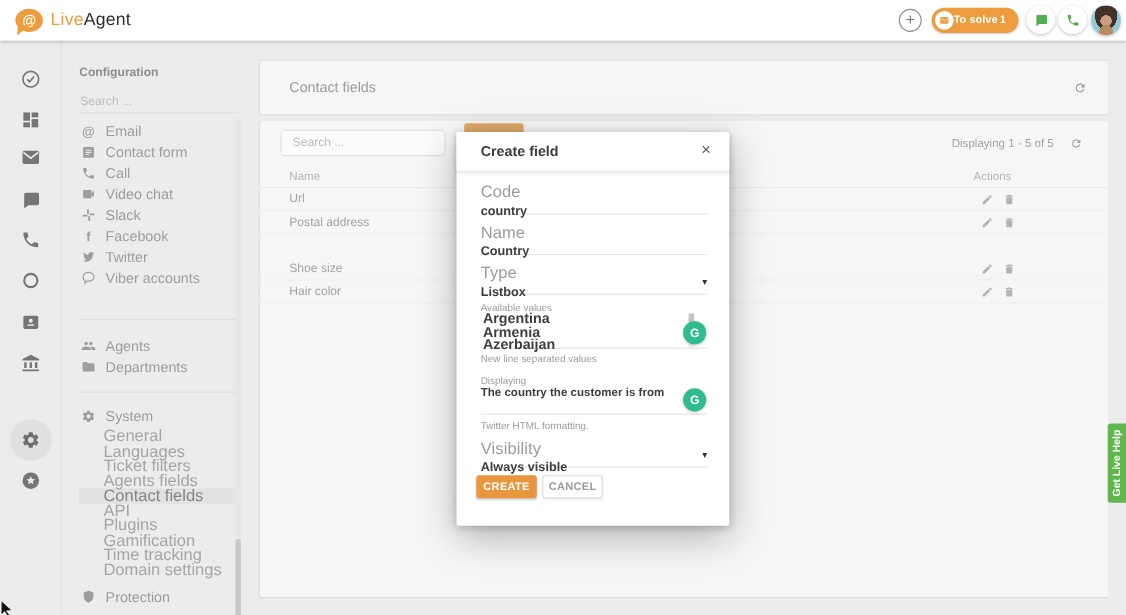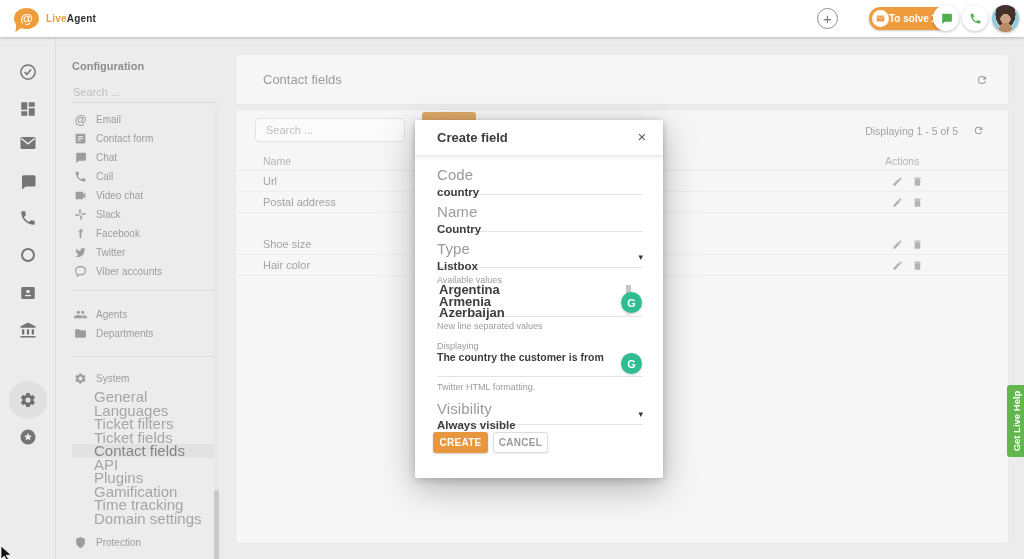--- a/index.html
+++ b/index.html
@@ -13,25 +13,25 @@
 .icon svg{display:block;width:100%;height:100%;fill:currentColor}
 
 .header{position:absolute;left:0;top:0;width:1024px;height:37px;background:#fff;
   box-shadow:0 1px 3px rgba(0,0,0,.22);z-index:30}
 .logo{position:absolute;left:14px;top:6px;display:flex;align-items:center;gap:7px;height:25px}
 .logo-bubble{position:relative;width:25px;height:21px;background:var(--brand-orange);
   border-radius:50% 50% 50% 50%;color:#fff;font-weight:bold;font-size:13px;
   display:flex;align-items:center;justify-content:center}
 .logo-bubble::after{content:"";position:absolute;left:2px;bottom:-4px;border:5px solid transparent;
   border-top-color:var(--brand-orange);border-left-color:var(--brand-orange);transform:rotate(8deg)}
-.logo-text{font-size:10px;font-weight:bold;letter-spacing:.2px}
+.logo-text{font-size:16px;font-weight:normal;letter-spacing:.2px}
 .logo-text .live{color:var(--brand-orange)}.logo-text .agent{color:#2e2e2e}
 .hplus{position:absolute;left:817px;top:8px;width:21px;height:21px;border:1px solid #909090;
   border-radius:50%;color:#767676;font-size:15px;line-height:19px;text-align:center;background:#fff}
-.tosolve{position:absolute;left:869px;top:7px;height:23px;min-width:79px;background:var(--brand-orange);
+.tosolve{position:absolute;left:847px;top:7px;height:23px;min-width:79px;background:var(--brand-orange);
   border-radius:12px;display:flex;align-items:center;padding:0 10px 0 3px;gap:0;
   box-shadow:0 1px 2px rgba(0,0,0,.2)}
 .tosolve .env{width:17px;height:17px;background:#fff;border-radius:50%;display:flex;
   align-items:center;justify-content:center;color:var(--brand-orange)}
 .tosolve .env .icon{width:9px;height:9px}
 .tosolve .lbl{color:#fff;font-size:10px;font-weight:bold}
 .tosolve .cnt{color:#fff;font-size:10px;font-weight:bold;margin-left:2px}
 .hcirc{position:absolute;top:5px;width:26px;height:26px;background:#fff;border-radius:50%;
   box-shadow:0 1px 3px rgba(0,0,0,.25);display:flex;align-items:center;justify-content:center;
   color:var(--icon-green)}
@@ -50,21 +50,21 @@
 
 .nav{position:absolute;left:56px;top:37px;width:166px;bottom:0}
 .nav-title{position:absolute;left:16px;top:23px;font-size:11px;font-weight:bold;color:#8e8e8e}
 .nav-search{position:absolute;left:16px;top:45px;width:146px;background:transparent;border:0;
   border-bottom:1px solid #dcdcdc;font-size:11px;color:#777;padding:4px 1px;outline:none}
 .nav-search::placeholder{color:#bdbdbd}
 .ngroup{position:absolute;left:16px;right:8px}
 .nitem{height:19px;display:flex;align-items:center;gap:9px;cursor:pointer}
 .nitem .icon{width:13px;height:13px;color:#9d9d9d;margin-left:2px;flex:none;
   display:flex;align-items:center;justify-content:center;font-size:12px;font-weight:bold}
-.nitem .nlabel{font-size:10px;color:#9d9d9d;white-space:nowrap}
+.nitem .nlabel{font-size:13px;color:#9d9d9d;white-space:nowrap}
 .ndivider{position:absolute;left:16px;right:8px;border-top:1px solid #dcdcdc}
 .nsub{height:13.5px;display:flex;align-items:center;padding-left:22px;cursor:pointer}
 .nsub span{font-size:15px;color:#a5a5a5;white-space:nowrap}
 .nsub.sel{background:#e2e2e2}.nsub.sel span{color:#848484}
 .nav-sb{position:absolute;left:158px;top:70px;width:5px;height:471px;background:#e7e7e7;border-radius:3px}
 .nav-sb-thumb{position:absolute;left:0;top:383px;width:5px;height:88px;background:#c9c9c9;border-radius:3px}
 
 .card{position:absolute;background:#f6f6f6;border-radius:2px;box-shadow:0 0 1px rgba(0,0,0,.12)}
 .card-title{left:236px;top:55px;width:772px;height:49px}
 .page-title{position:absolute;left:27px;top:17px;font-size:13px;color:#9b9b9b}
@@ -301,28 +301,20 @@
           <span class="icon">
             <svg>
               <use href="#i-form"></use>
             </svg>
           </span>
           <span class="nlabel">Contact form</span>
         </div>
       <div class="nitem">
           <span class="icon">
             <svg>
-              <use href="#i-chat"></use>
-            </svg>
-          </span>
-          <span class="nlabel">Chat</span>
-        </div>
-      <div class="nitem">
-          <span class="icon">
-            <svg>
               <use href="#i-phone"></use>
             </svg>
           </span>
           <span class="nlabel">Call</span>
         </div>
       <div class="nitem">
           <span class="icon">
             <svg>
               <use href="#i-videocam"></use>
             </svg>
@@ -396,21 +388,21 @@
       <div class="nsub">
           <span>General</span>
         </div>
       <div class="nsub">
           <span>Languages</span>
         </div>
       <div class="nsub">
           <span>Ticket filters</span>
         </div>
       <div class="nsub">
-          <span>Ticket fields</span>
+          <span>Agents fields</span>
         </div>
       <div class="nsub sel">
           <span>Contact fields</span>
         </div>
       <div class="nsub">
           <span>API</span>
         </div>
       <div class="nsub">
           <span>Plugins</span>
         </div>

